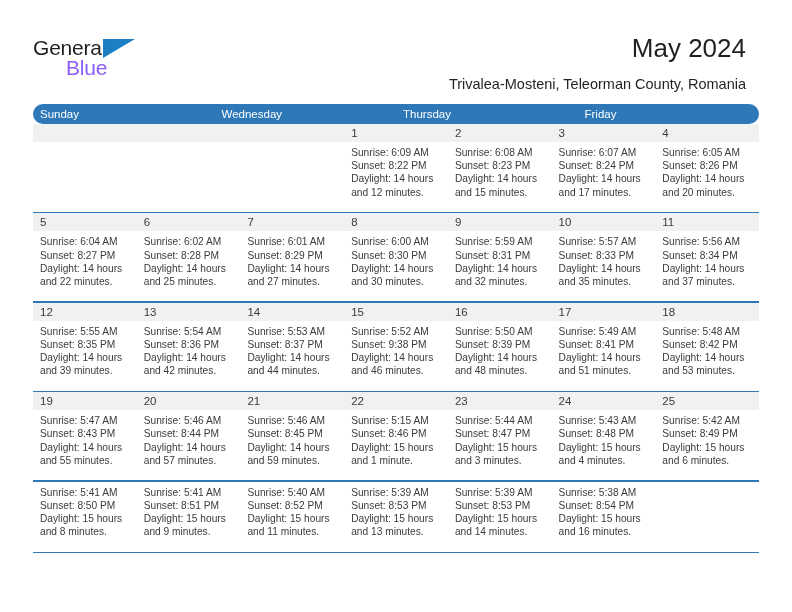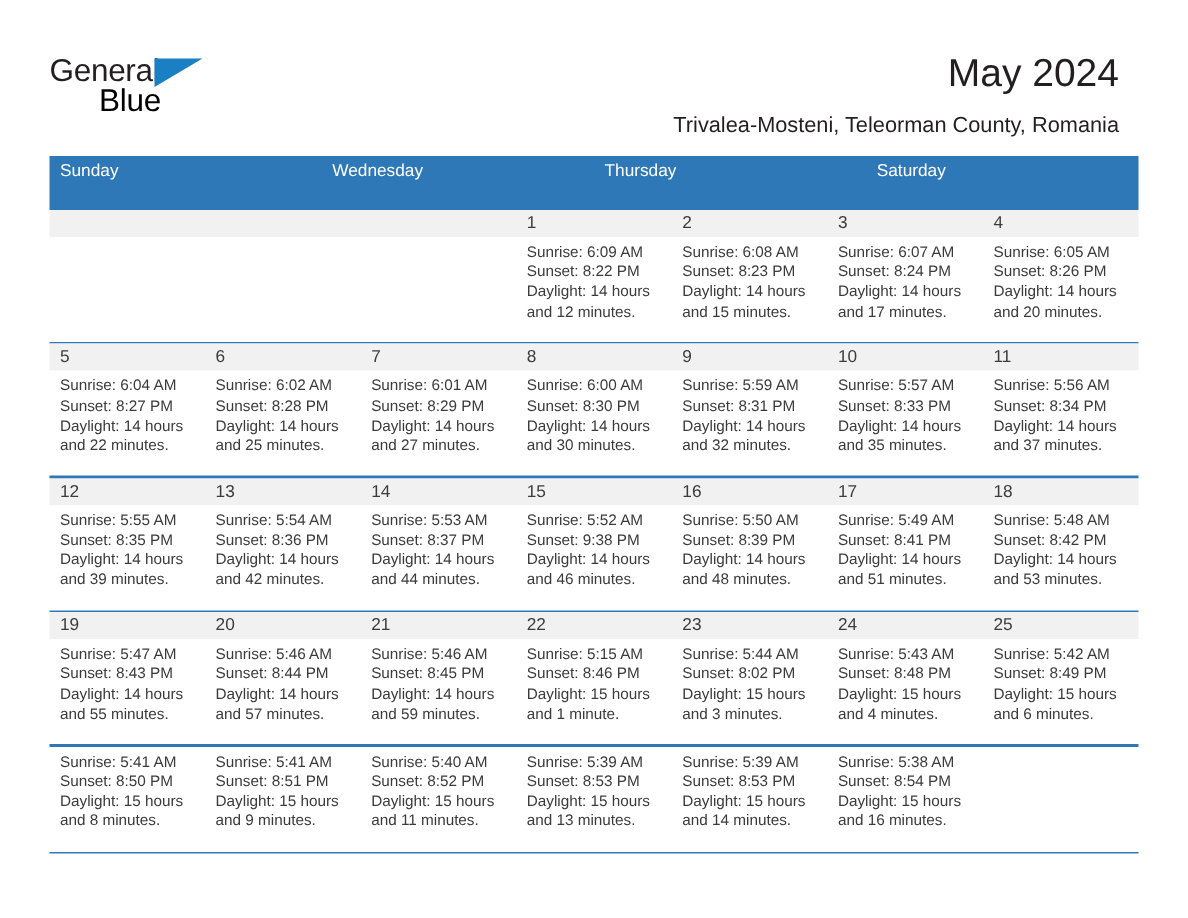--- a/index.html
+++ b/index.html
@@ -55,21 +55,21 @@
     height: 0;
     border-left: 32px solid #1b7fc4;
     border-bottom: 19px solid transparent;
   }
   .logo-blue {
     position: absolute;
     left: 33px;
     top: 20px;
     font-size: 21px;
     letter-spacing: -0.2px;
-    color: #000000;
+    color: #8b5cf6;
     font-family: "Liberation Sans", sans-serif;
   }
 
   .title {
     position: absolute;
     right: 34px;
     top: 33px;
     font-size: 26px;
     color: #231f20;
     text-align: center;
@@ -91,21 +91,22 @@
   .calendar {
     position: absolute;
     left: 33px;
     top: 104px;
     width: 726px;
   }
 
   .dow-row {
     display: flex;
     background: #2e78b8;
-    height: 36px;
+    height: 20px;
+    border-radius: 10px;
   }
   .dow {
     flex: 1 1 0;
     color: #ffffff;
     font-size: 11.5px;
     line-height: 20px;
     padding-left: 7px;
     box-sizing: border-box;
     white-space: nowrap;
   }
@@ -165,21 +166,21 @@
 
     <div class="title">May 2024</div>
     <div class="subtitle">Trivalea-Mosteni, Teleorman County, Romania</div>
   </div>
 
   <div class="calendar">
     <div class="dow-row">
       <div class="dow">Sunday</div>
       <div class="dow">Wednesday</div>
       <div class="dow">Thursday</div>
-      <div class="dow">Saturday</div>
+      <div class="dow">Friday</div>
     </div>
 
     <div id="weeks-container">
         <div class="week">
           <div class="week-num-row">
             <div class="cell-num empty"></div>
             <div class="cell-num empty"></div>
             <div class="cell-num empty"></div>
             <div class="cell-num">1</div>
             <div class="cell-num">2</div>
@@ -374,21 +375,21 @@
               <div class="ln">and 59 minutes.</div>
             </div>
             <div class="cell-body">
               <div class="ln">Sunrise: 5:15 AM</div>
               <div class="ln">Sunset: 8:46 PM</div>
               <div class="ln">Daylight: 15 hours</div>
               <div class="ln">and 1 minute.</div>
             </div>
             <div class="cell-body">
               <div class="ln">Sunrise: 5:44 AM</div>
-              <div class="ln">Sunset: 8:02 PM</div>
+              <div class="ln">Sunset: 8:47 PM</div>
               <div class="ln">Daylight: 15 hours</div>
               <div class="ln">and 3 minutes.</div>
             </div>
             <div class="cell-body">
               <div class="ln">Sunrise: 5:43 AM</div>
               <div class="ln">Sunset: 8:48 PM</div>
               <div class="ln">Daylight: 15 hours</div>
               <div class="ln">and 4 minutes.</div>
             </div>
             <div class="cell-body">

